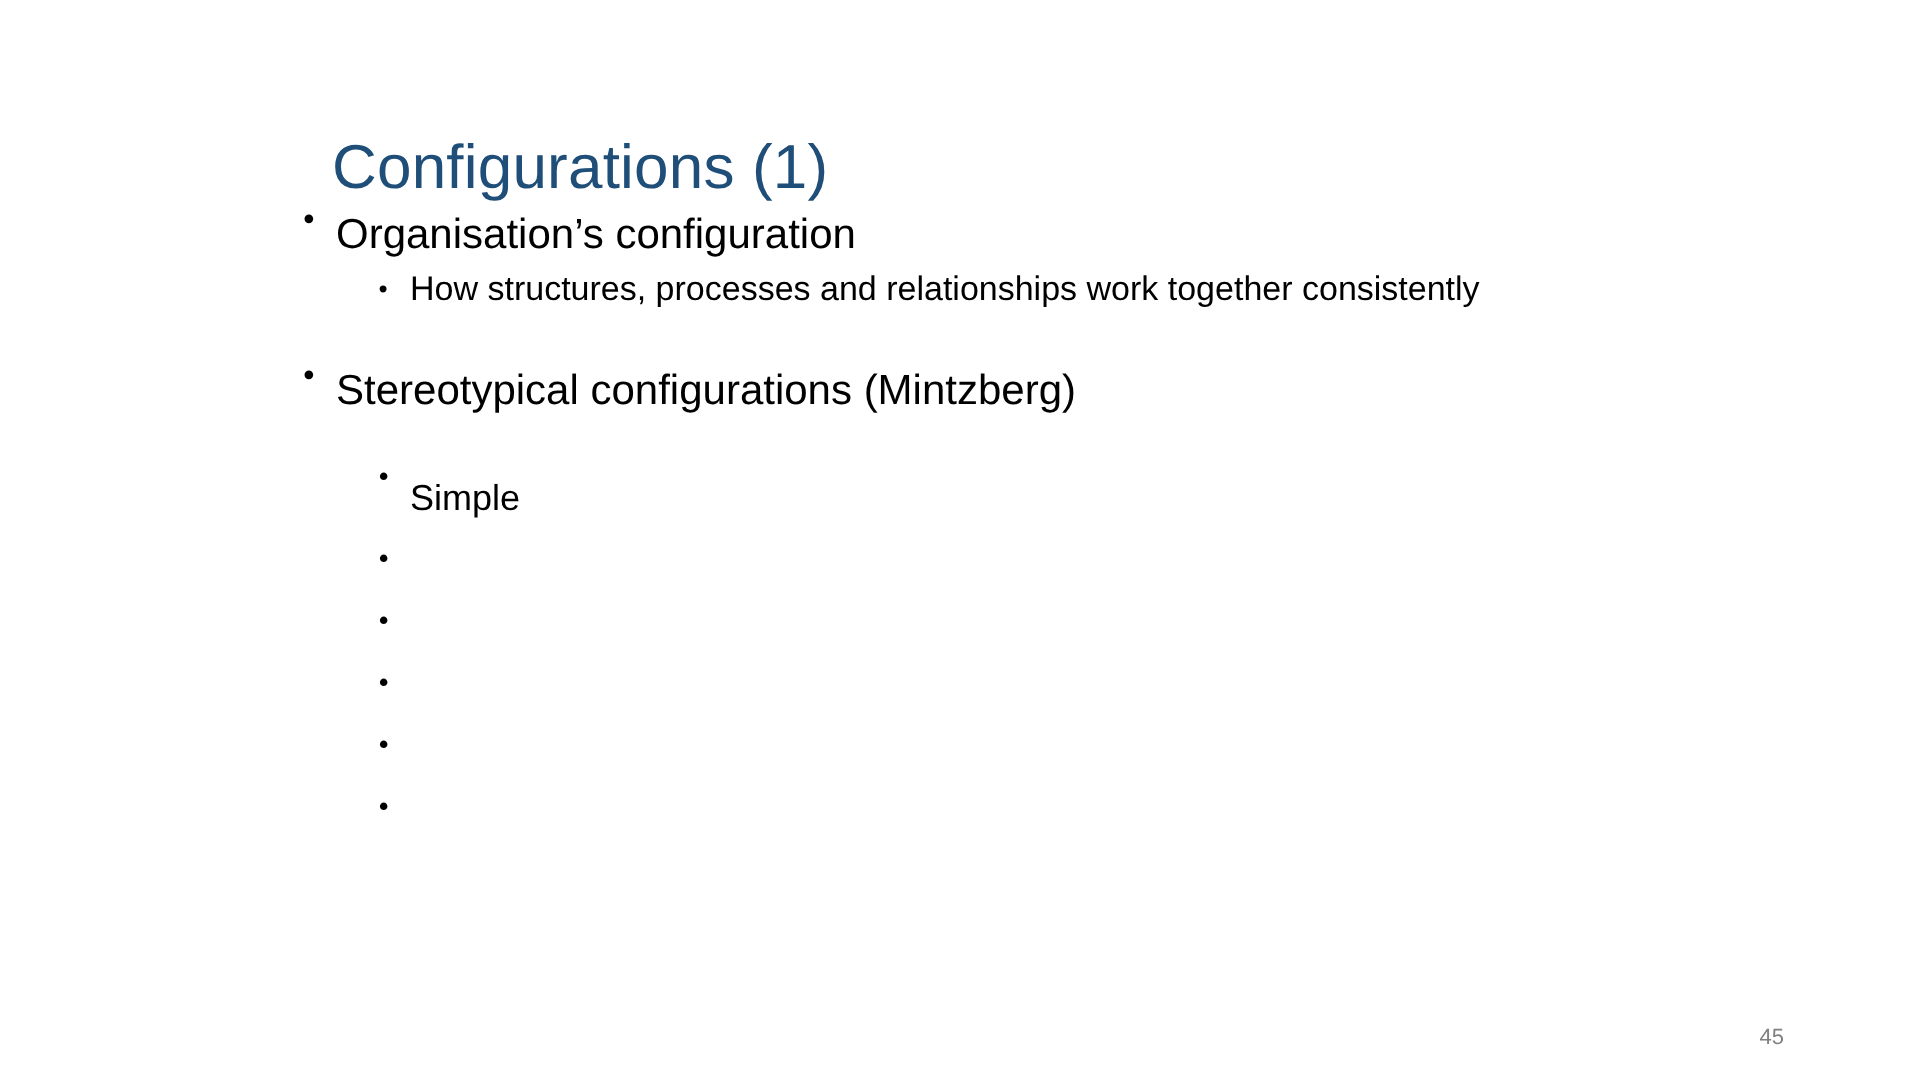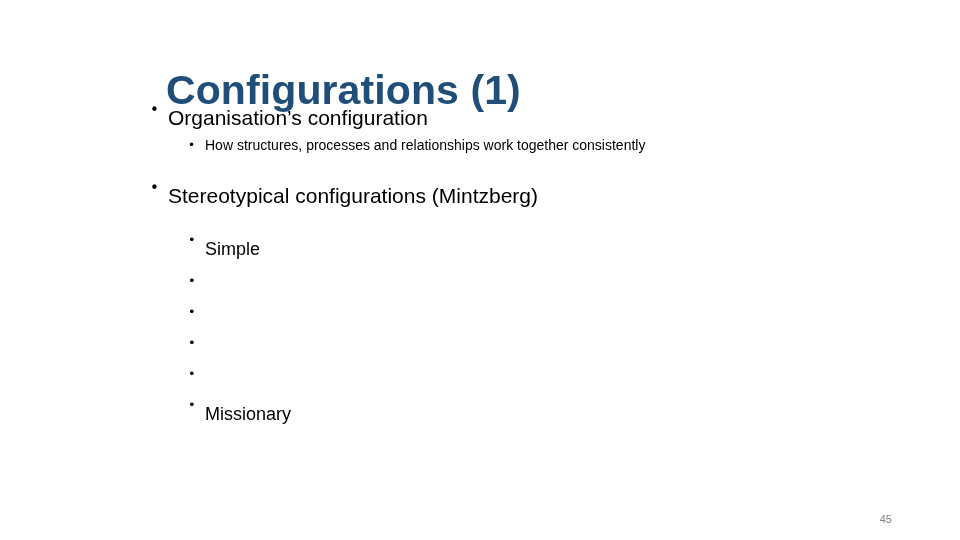--- a/index.html
+++ b/index.html
@@ -21,23 +21,23 @@
     background: #ffffff;
     box-sizing: border-box;
   }
 
   
   .slide-title {
     position: absolute;
     left: 166px;
     top: 42px;
     width: 720px;
-    font-size: 41px;
+    font-size: 31px;
     line-height: 42px;
-    font-weight: bold;
+    font-weight: normal;
     color: #1F4E79;
     letter-spacing: 0.1px;
     white-space: nowrap;
   }
 
   
   .body {
     position: absolute;
     left: 0;
     top: 96px;
@@ -84,21 +84,21 @@
     line-height: 26px;
     padding-left: 188px;
     padding-right: 170px;
   }
   .lvl2 .bullet-mark {
     width: 17px;
     font-size: 12px;
     line-height: 26px;
   }
   .lvl2 .bullet-text {
-    font-size: 14px;
+    font-size: 17px;
     line-height: 26px;
   }
 
   
   .lvl3 {
     font-size: 18px;
     line-height: 31px;
     padding-left: 188px;
   }
   .lvl3 .bullet-mark {
@@ -166,21 +166,20 @@
         <span class="bullet-mark">•</span>
       </div>
       <div class="bullet-row lvl3">
         <span class="bullet-mark">•</span>
       </div>
       <div class="bullet-row lvl3">
         <span class="bullet-mark">•</span>
       </div>
       <div class="bullet-row lvl3">
         <span class="bullet-mark">•</span>
-        <span class="bullet-text">Missionary</span>
       </div>
     </div>
 
   </div>
 
   <div class="page-number">45</div>
 
 </div>
 
 </body></html>

